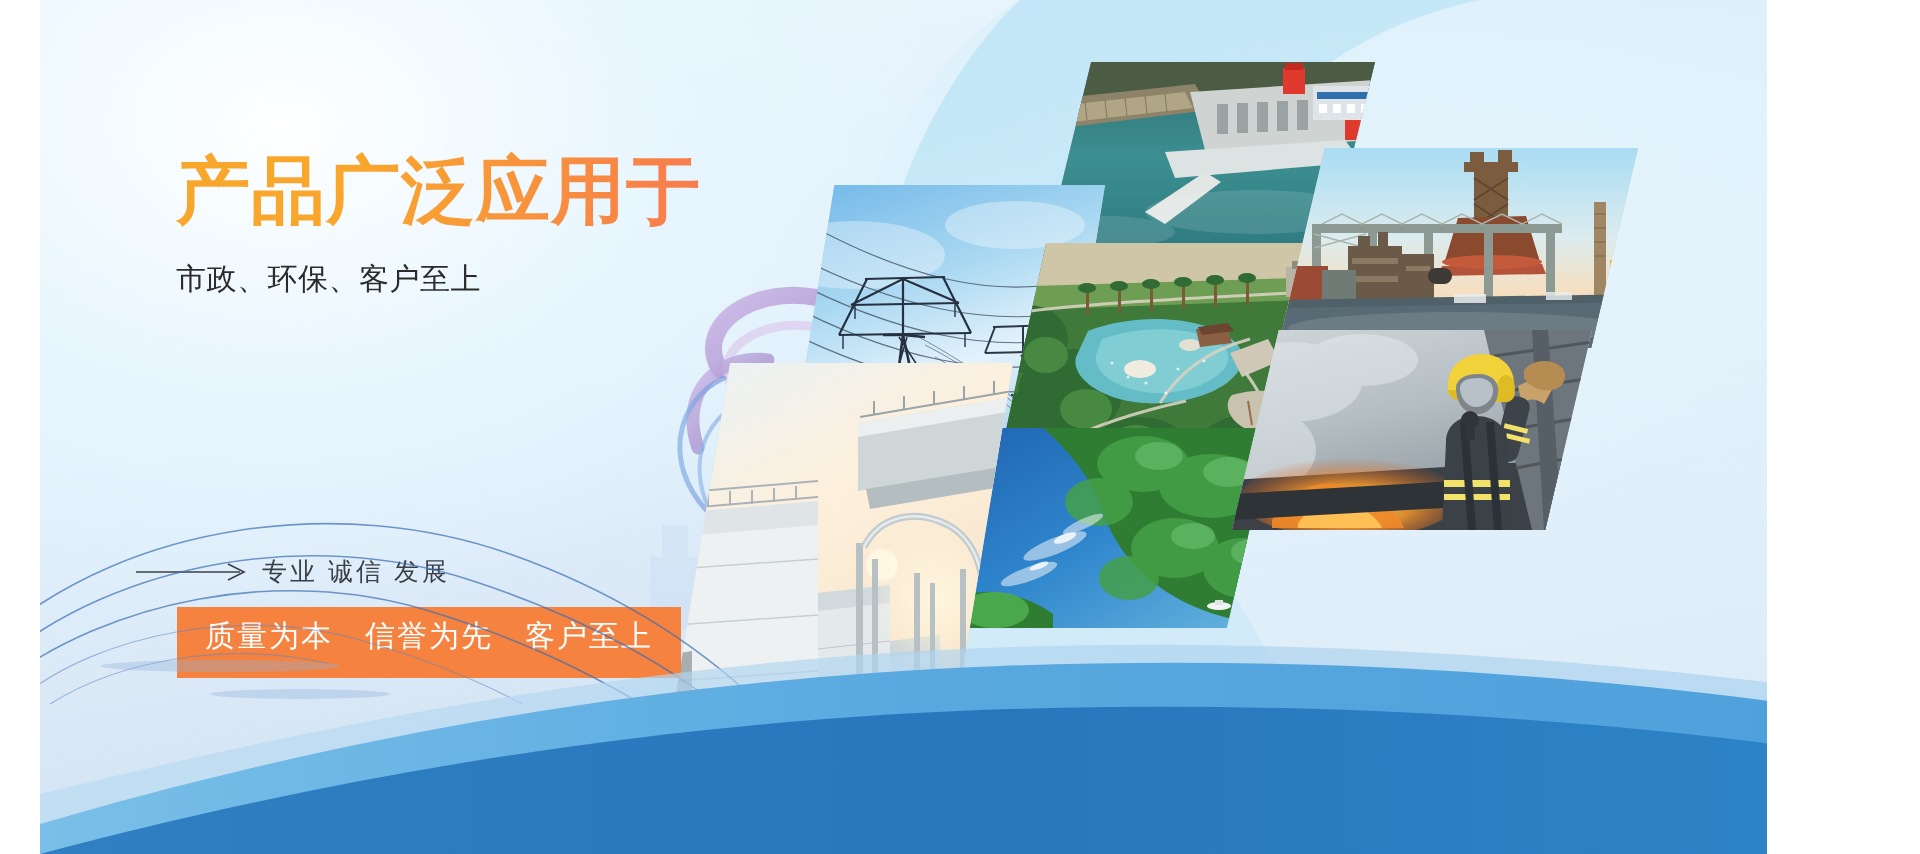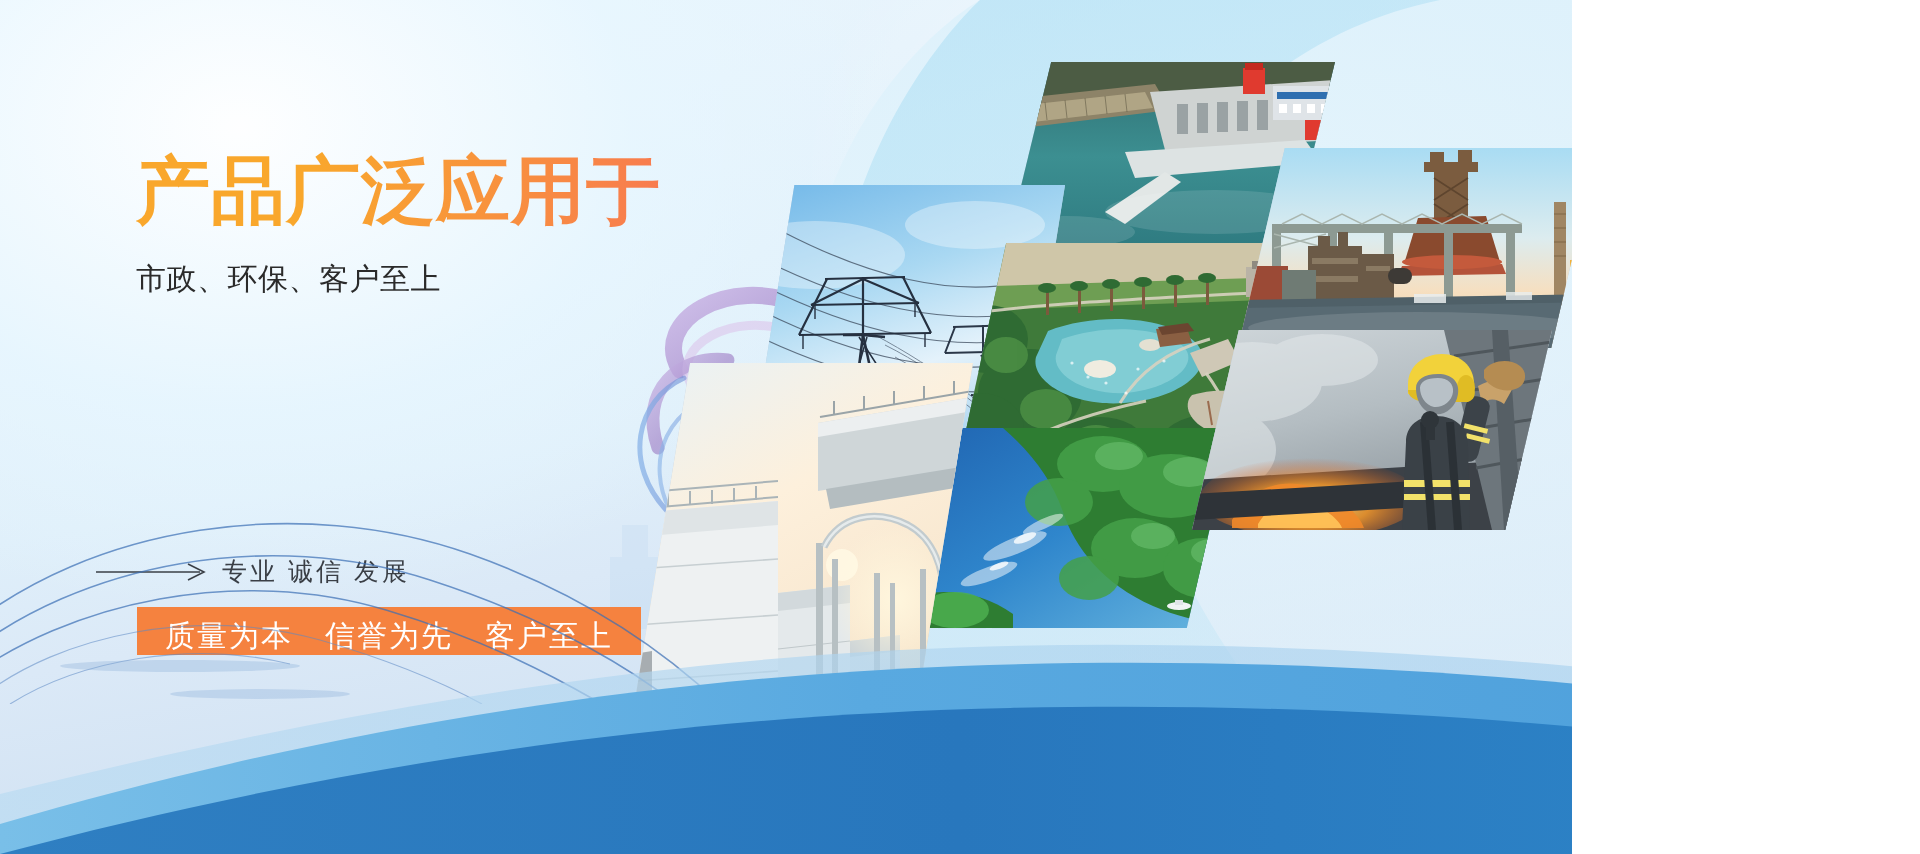--- a/index.html
+++ b/index.html
@@ -5,31 +5,32 @@
   * { box-sizing: border-box; margin: 0; padding: 0; }
   html, body {
     width: 1920px; height: 854px;
     overflow: hidden;
     font-family: "Liberation Sans", "DejaVu Sans", sans-serif;
   }
 
   
   #banner {
     position: relative;
-    width: 1572px; height: 854px;
+    width: 1727px; height: 854px;
     overflow: hidden;
     background: linear-gradient(170deg,
         #eaf6fd 0%,
         #e6f3fc 18%,
         #e2f1fb 34%,
         #dfeffa 48%,
         #dbe9f7 60%,
         #d4e4f4 72%,
         #cfe0f2 84%,
         #c9dcf0 100%);
+    margin-left: 40px;
   }
 
   
   .glow-a {
     position: absolute; left: -200px; top: -260px;
     width: 1100px; height: 860px;
     background: radial-gradient(ellipse at 40% 45%,
                  rgba(255,255,255,.95) 0%,
                  rgba(232,247,255,.75) 42%,
                  rgba(232,247,255,0) 72%);
@@ -133,21 +134,21 @@
     white-space: nowrap;
   }
 
   .motto {
     position: absolute;
     left: 137px; top: 607px;
     background: #f5823f;
     color: #ffffff;
     font-size: 30px;
     letter-spacing: 2px;
-    padding: 14px 28px 4px 28px;
+    padding: 14px 28px 27px 28px;
     white-space: nowrap;
     line-height: 1;
     font-weight: 400;
   }
 
   
   .waves { position: absolute; left: 0; bottom: 0; width: 1920px; height: 360px; pointer-events: none; }
 
   
   .arcs { position: absolute; left: 0; bottom: 150px; width: 1000px; height: 220px; pointer-events: none; }

